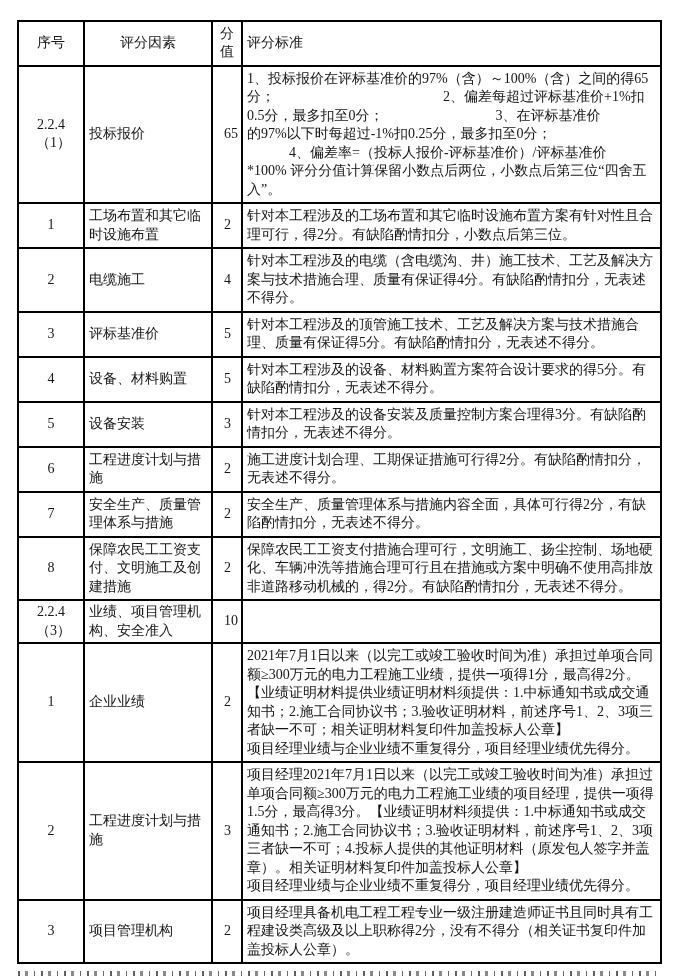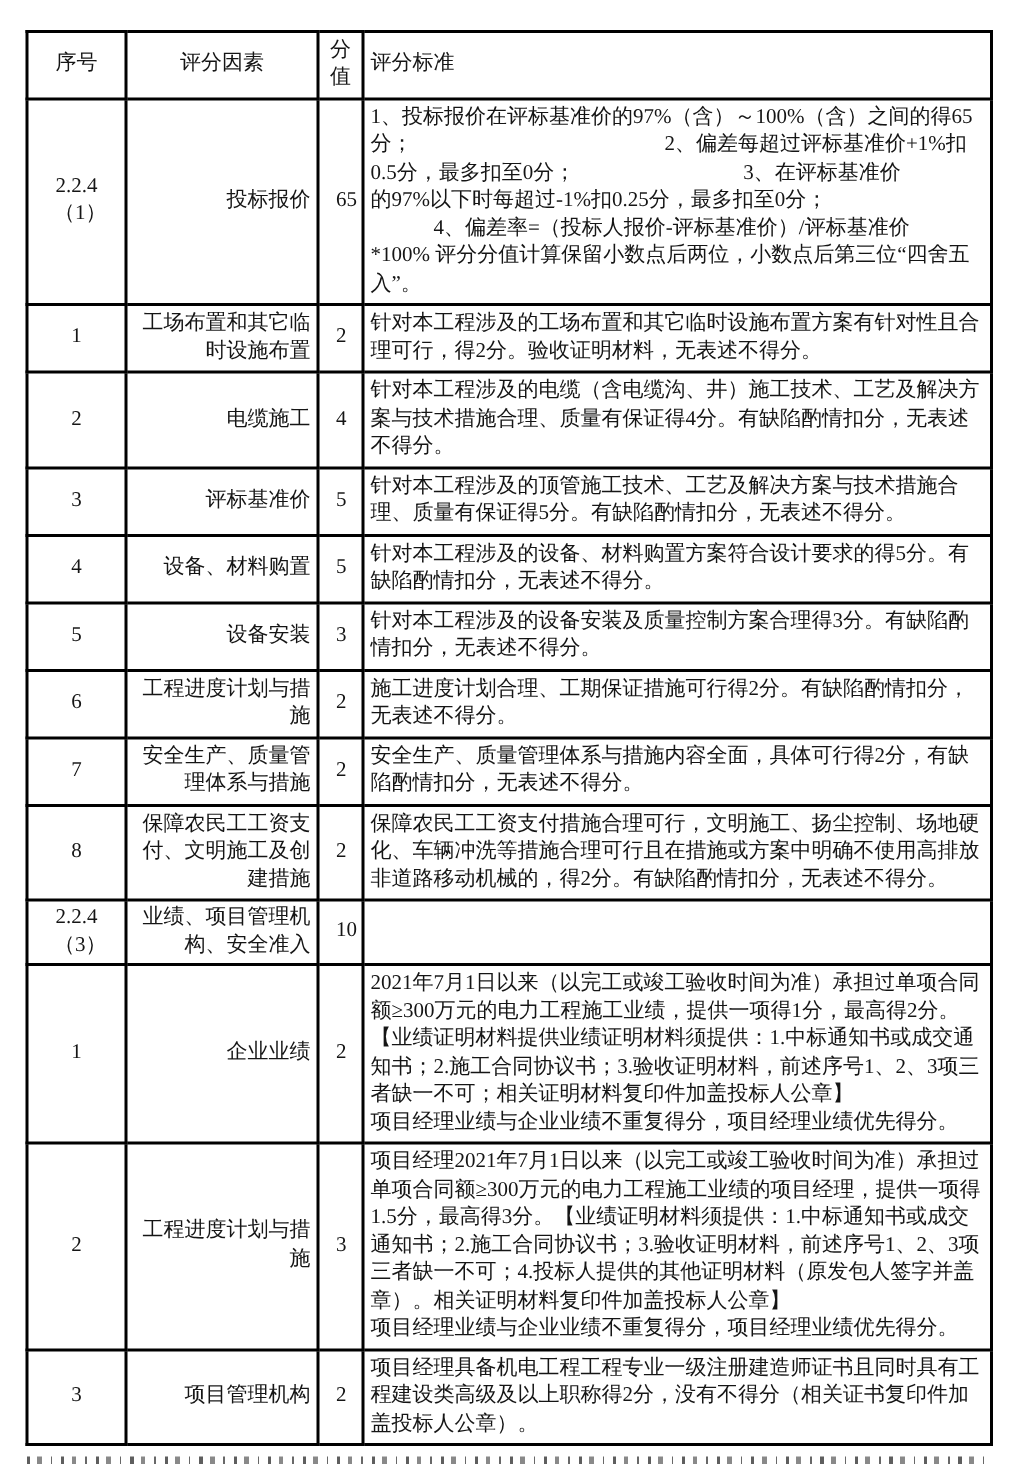--- a/index.html
+++ b/index.html
@@ -37,21 +37,21 @@
   thead tr { height: 31px; }
   tbody tr { height: 37px; }
   th.h-no, th.h-factor, th.h-score { text-align: center; padding: 2px 1px; }
   th.h-criteria { text-align: left; padding: 12px 4px; }
   td.c-no {
     text-align: center;
     font-size: 13px;
     padding: 2px 17px;
   }
   td.c-factor {
-    text-align: right;
+    text-align: left;
     padding: 0 4px;
   }
   td.c-score {
     text-align: center;
     padding: 2px 11px;
   }
   td.c-criteria {
     text-align: left;
     padding: 3px 4px;
     white-space: pre-wrap;
@@ -106,21 +106,21 @@
 　　　4、偏差率=（投标人报价-评标基准价）/评标基准价
 *100% 评分分值计算保留小数点后两位，小数点后第三位“四舍五
 入”。</td>
   </tr>
 
 
   <tr>
     <td class="c-no">1</td>
     <td class="c-factor">工场布置和其它临时设施布置</td>
     <td class="c-score">2</td>
-    <td class="c-criteria">针对本工程涉及的工场布置和其它临时设施布置方案有针对性且合理可行，得2分。验收证明材料，无表述不得分。</td>
+    <td class="c-criteria">针对本工程涉及的工场布置和其它临时设施布置方案有针对性且合理可行，得2分。有缺陷酌情扣分，小数点后第三位。</td>
   </tr>
 
   <tr>
     <td class="c-no">2</td>
     <td class="c-factor">电缆施工</td>
     <td class="c-score">4</td>
     <td class="c-criteria">针对本工程涉及的电缆（含电缆沟、井）施工技术、工艺及解决方案与技术措施合理、质量有保证得4分。有缺陷酌情扣分，无表述不得分。</td>
   </tr>
 
   <tr>

